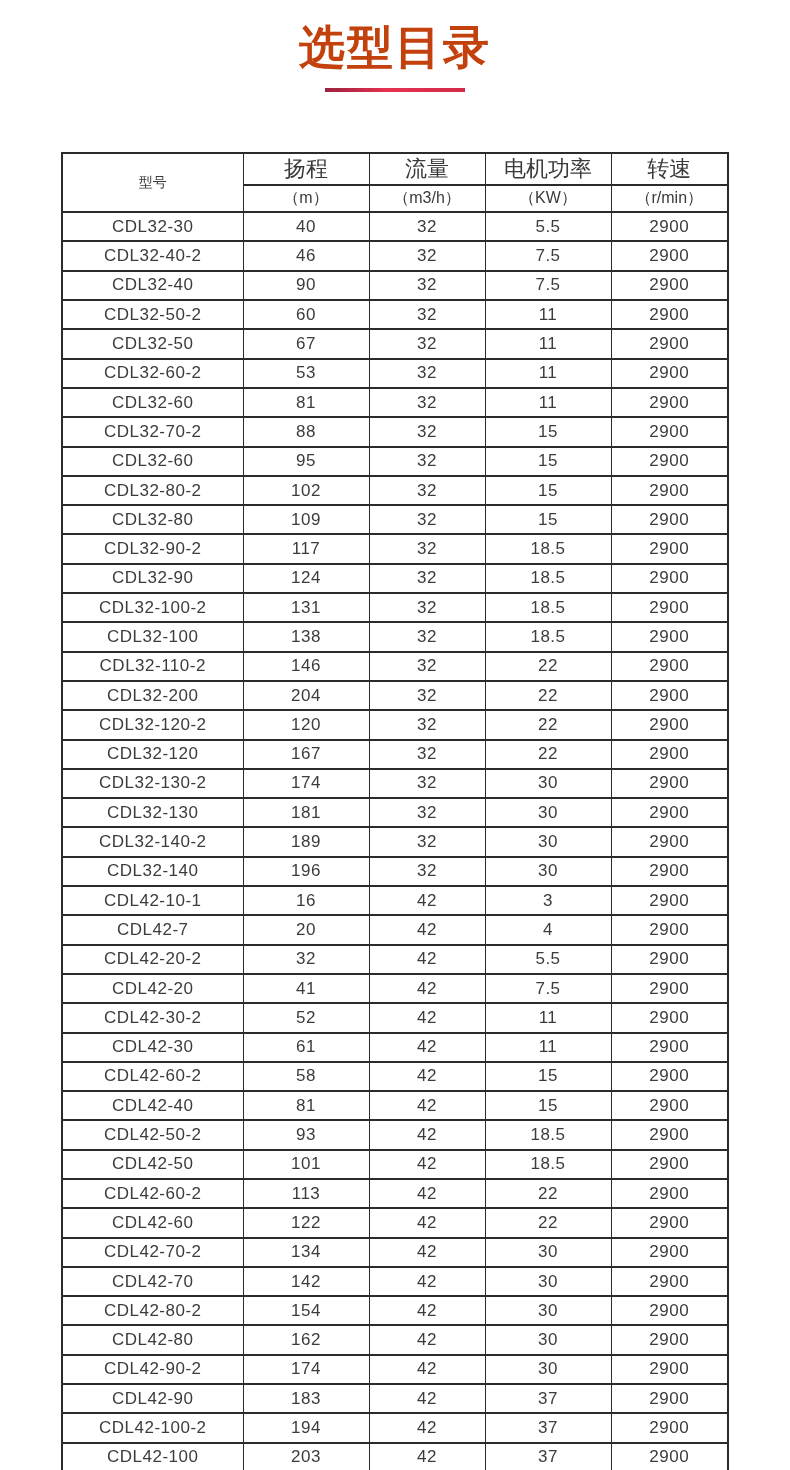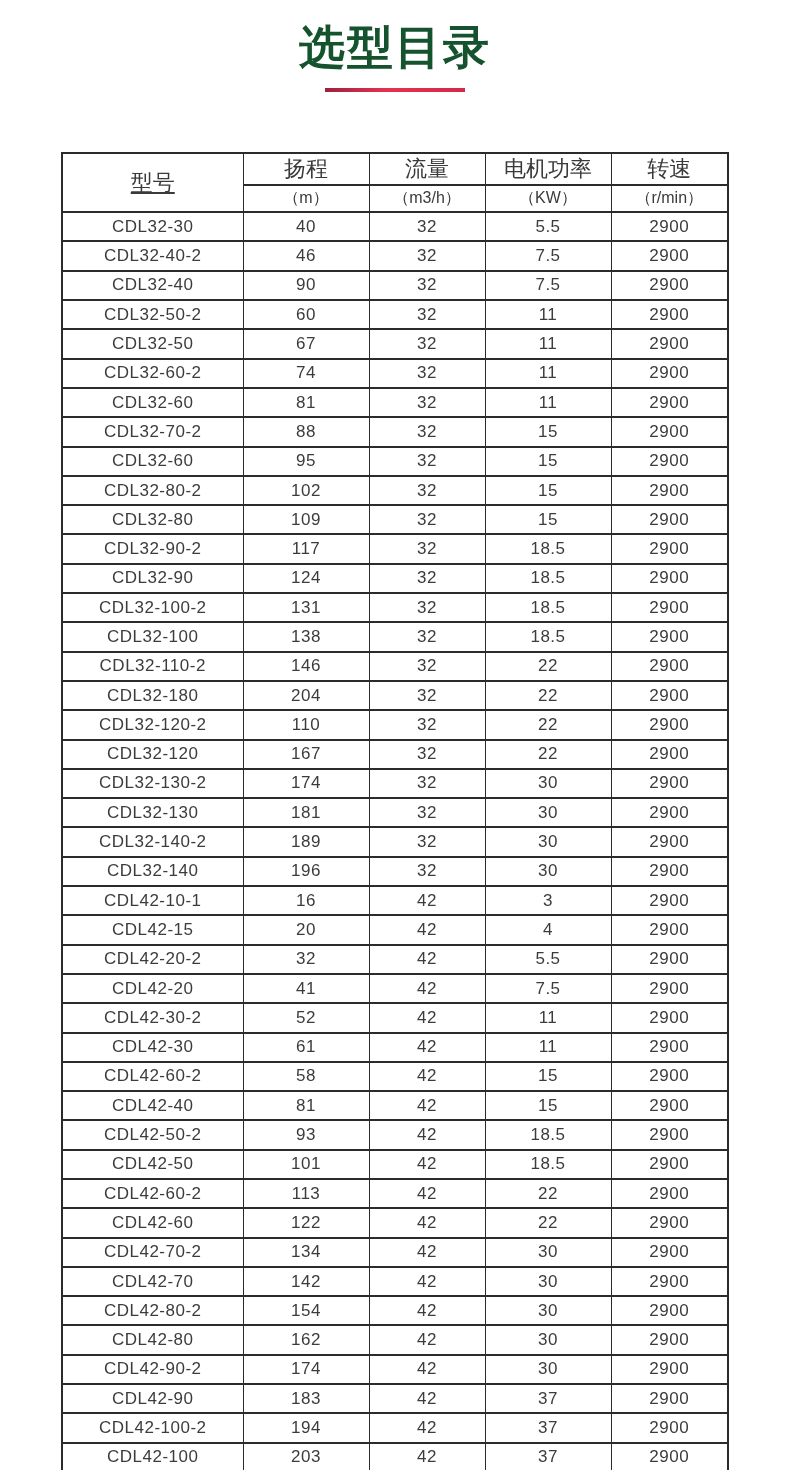--- a/index.html
+++ b/index.html
@@ -14,21 +14,21 @@
     font-family: "Liberation Sans", "DejaVu Sans", sans-serif;
     color: #3a3a3a;
   }
   .page-title {
     margin: 20px 0 0 0;
     text-align: center;
     font-size: 46px;
     line-height: 1.2;
     font-weight: 700;
     letter-spacing: 2px;
-    color: #14532d;
+    color: #c2410c;
     font-family: "Liberation Sans", "DejaVu Sans", sans-serif;
   }
   .title-underline {
     width: 140px;
     height: 4px;
     margin: 13px auto 0 auto;
     background: linear-gradient(90deg, #9c2240, #e73150 45%, #d2294a);
   }
   table.catalog {
     width: 666px;
@@ -51,21 +51,21 @@
     white-space: nowrap;
   }
   col.c-model { width: 181px; }
   col.c-head  { width: 126px; }
   col.c-flow  { width: 116px; }
   col.c-power { width: 126px; }
   col.c-speed { width: 117px; }
 
   thead th { height: 25px; font-size: 22px; color: #3a3a3a; }
   thead tr.unit-row th { font-size: 16px; }
-  thead th.model-th { font-size: 22px; text-decoration: underline; }
+  thead th.model-th { font-size: 14px; }
 
   tbody td { height: 27.3px; font-size: 17px; color: #3c3c3c; letter-spacing: 0.5px; }
   tbody td.model-cell { letter-spacing: 0.5px; }
   tbody tr.clipped-row td { height: 27.3px; }
 </style>
 </head>
 <body>
 
 <h1 class="page-title">选型目录</h1>
 
@@ -130,21 +130,21 @@
   <tr>
     <td class="model-cell">CDL32-50</td>
     <td>67</td>
     <td>32</td>
     <td>11</td>
     <td>2900</td>
   </tr>
 
   <tr>
     <td class="model-cell">CDL32-60-2</td>
-    <td>74</td>
+    <td>53</td>
     <td>32</td>
     <td>11</td>
     <td>2900</td>
   </tr>
 
   <tr>
     <td class="model-cell">CDL32-60</td>
     <td>81</td>
     <td>32</td>
     <td>11</td>
@@ -217,30 +217,30 @@
 
   <tr>
     <td class="model-cell">CDL32-110-2</td>
     <td>146</td>
     <td>32</td>
     <td>22</td>
     <td>2900</td>
   </tr>
 
   <tr>
-    <td class="model-cell">CDL32-180</td>
+    <td class="model-cell">CDL32-200</td>
     <td>204</td>
     <td>32</td>
     <td>22</td>
     <td>2900</td>
   </tr>
 
   <tr>
     <td class="model-cell">CDL32-120-2</td>
-    <td>110</td>
+    <td>120</td>
     <td>32</td>
     <td>22</td>
     <td>2900</td>
   </tr>
 
   <tr>
     <td class="model-cell">CDL32-120</td>
     <td>167</td>
     <td>32</td>
     <td>22</td>
@@ -281,21 +281,21 @@
 
   <tr>
     <td class="model-cell">CDL42-10-1</td>
     <td>16</td>
     <td>42</td>
     <td>3</td>
     <td>2900</td>
   </tr>
 
   <tr>
-    <td class="model-cell">CDL42-15</td>
+    <td class="model-cell">CDL42-7</td>
     <td>20</td>
     <td>42</td>
     <td>4</td>
     <td>2900</td>
   </tr>
 
   <tr>
     <td class="model-cell">CDL42-20-2</td>
     <td>32</td>
     <td>42</td>

